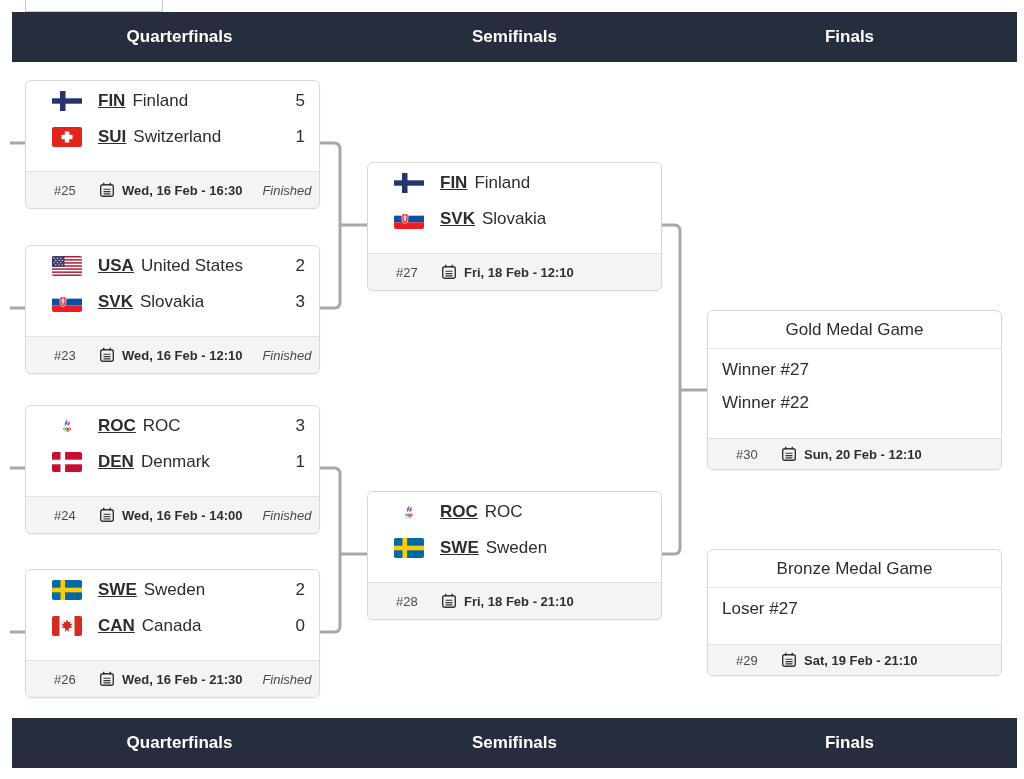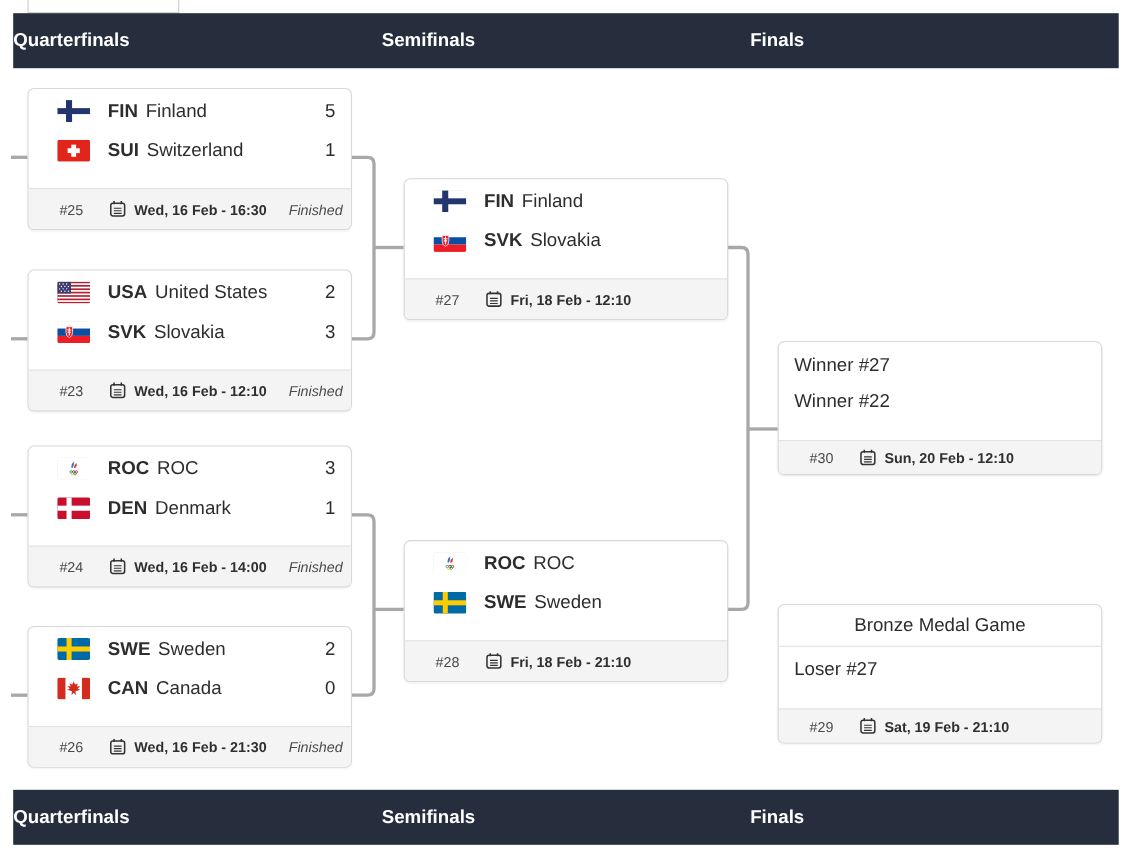--- a/index.html
+++ b/index.html
@@ -14,21 +14,21 @@
     background:#ffffff;border:1px solid #cfccc2;
   }
   
   .round-bar{
     position:absolute;left:12px;width:1005px;height:50px;
     background:#262e3e;display:flex;align-items:center;
   }
   .round-bar.top{top:12px}
   .round-bar.bottom{top:718px}
   .round-bar .col{
-    flex:1;text-align:left;color:#ffffff;font-size:17px;font-weight:700;
+    flex:1;text-align:center;color:#ffffff;font-size:17px;font-weight:700;
   }
   
   #connectors{position:absolute;left:0;top:0;pointer-events:none;}
   
   .card{
     position:absolute;width:295px;background:#ffffff;
     border:1px solid #d8d8d8;border-radius:6px;
     box-shadow:0 1px 2px rgba(0,0,0,0.05);
     box-sizing:border-box;overflow:hidden;cursor:pointer;
   }
@@ -36,21 +36,21 @@
   .team-row{
     height:36px;display:flex;align-items:center;
     font-size:17px;color:#2d2d2d;
   }
   .flag{
     width:30px;height:20px;margin-left:26px;margin-right:16px;
     border-radius:2px;overflow:hidden;flex:0 0 30px;
     box-shadow:inset 0 0 0 1px rgba(0,0,0,0.10);position:relative;
   }
   .flag svg{display:block;}
-  .t-code{font-weight:700;margin-right:7px;white-space:nowrap;}
+  .t-code{font-weight:700;margin-right:7px;white-space:nowrap;text-decoration:underline;}
   .t-name{font-weight:400;white-space:nowrap;}
   .t-score{margin-left:auto;padding-right:14px;font-weight:400;}
   .card-footer{
     height:36px;background:#f4f4f5;border-top:1px solid #e2e2e2;
     display:flex;align-items:center;font-size:13px;color:#4a4a4a;
   }
   .card-footer .m-id{margin-left:28px;min-width:33px;}
   .card-footer .cal{margin-left:12px;margin-right:7px;display:flex;align-items:center;}
   .card-footer .m-date{font-weight:700;color:#2f2f2f;font-size:13px;white-space:nowrap;}
   .card-footer .m-status{margin-left:20px;font-style:italic;}
@@ -404,20 +404,21 @@
               <line x1="4.5" y1="9.6" x2="11.5" y2="9.6"></line>
               <line x1="4.5" y1="11.9" x2="11.5" y2="11.9"></line>
             </g>
           </svg>
       </span>
       <span class="m-date">Fri, 18 Feb - 21:10</span>
     </div>
   </div>
 
   <div class="card medal-card" style="left:707px;top:310px;">
+    <div class="medal-title">Gold Medal Game</div>
     <div class="medal-teams">
       <div class="medal-row">Winner #27</div>
       <div class="medal-row">Winner #22</div>
     </div>
     <div style="height:19px"></div>
     <div class="card-footer">
       <span class="m-id">#30</span>
       <span class="cal">
         <svg width="16" height="16" viewBox="0 0 16 16" fill="none" stroke="#333" stroke-width="1.4">
             <rect x="1.7" y="2.7" width="12.6" height="11.6" rx="2"></rect>

